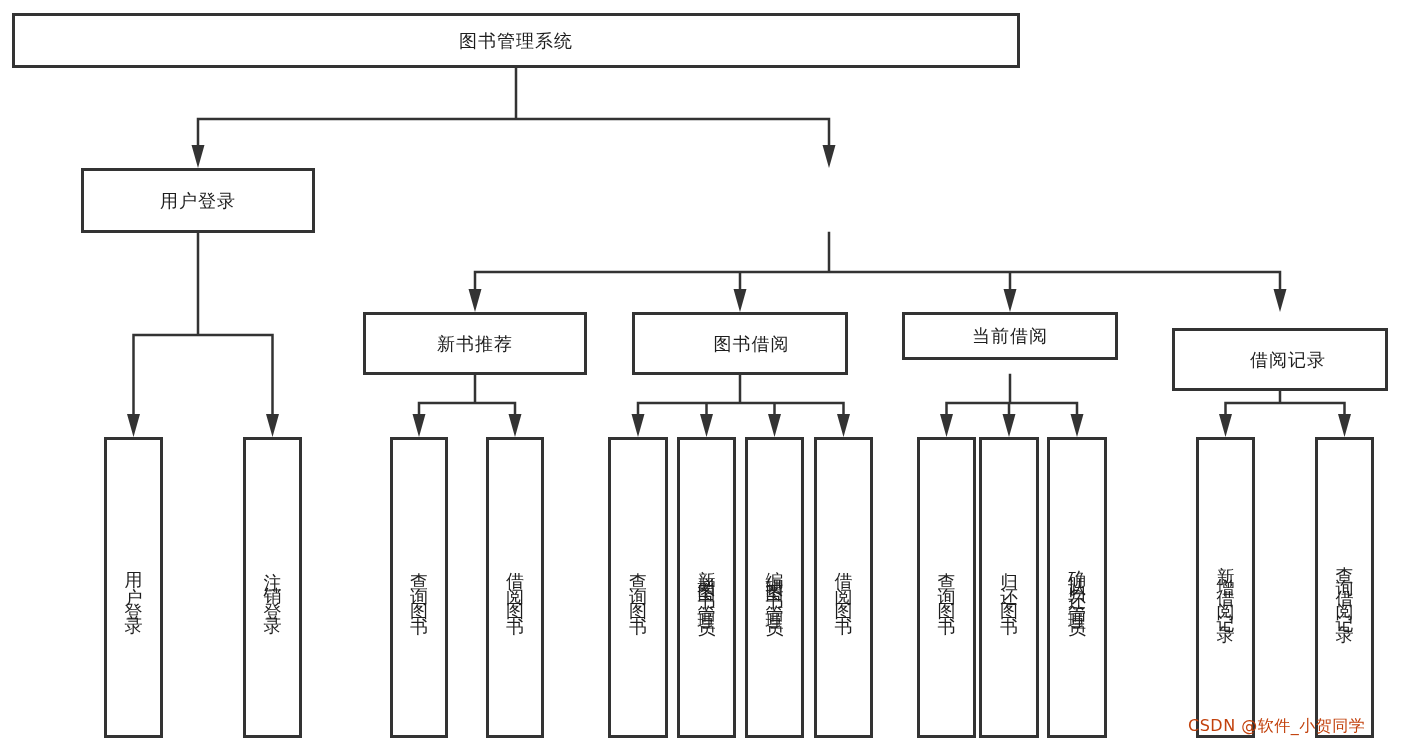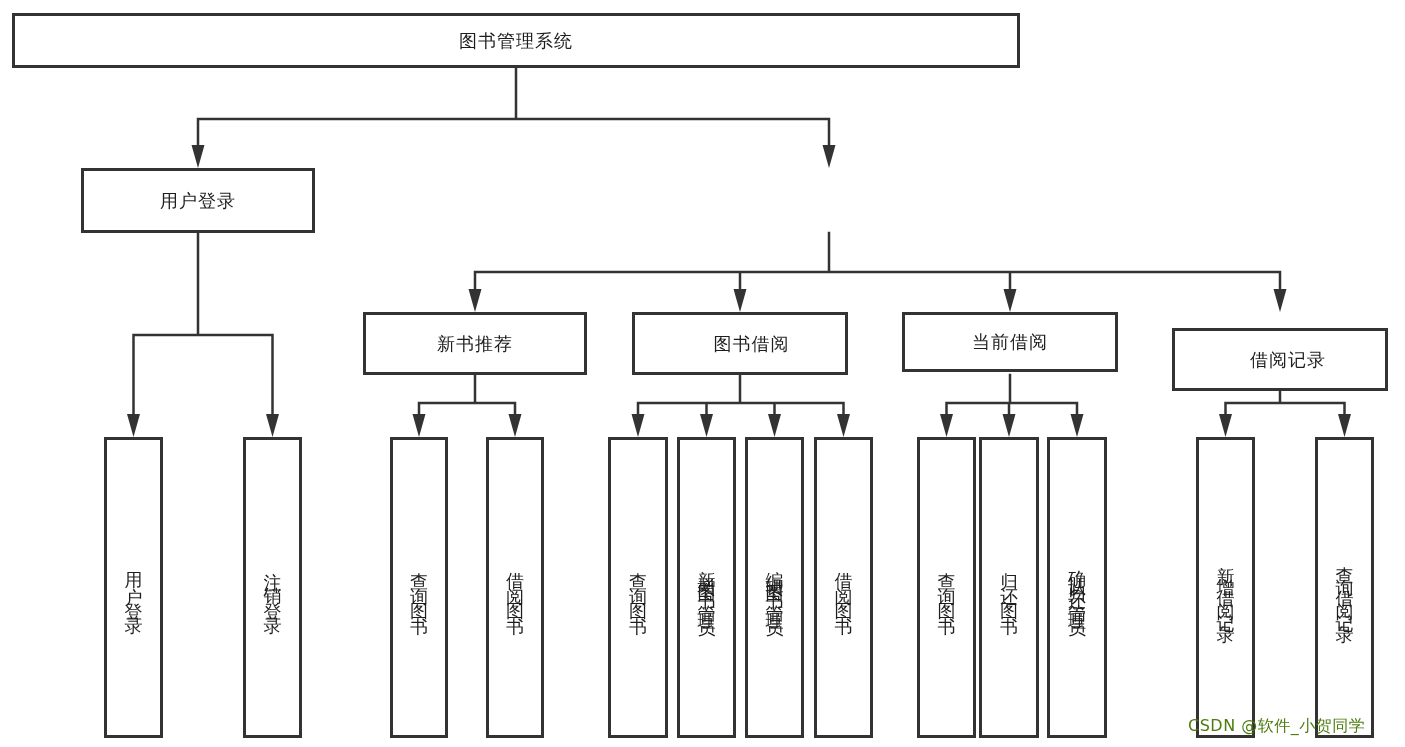--- a/index.html
+++ b/index.html
@@ -21,21 +21,21 @@
     top:437px;height:301px;
   }
   .vtext{
     writing-mode:vertical-rl;text-orientation:mixed;
     font-size:18px;color:#1d1d1d;line-height:1;letter-spacing:15px;white-space:nowrap;
   }
   .vtext.med{letter-spacing:12px;}
   .vtext.long{letter-spacing:7px;}
   .watermark{
     position:absolute;left:1188px;top:716px;z-index:5;
-    font-size:16px;color:#4d7c0f;letter-spacing:0.5px;white-space:nowrap;
+    font-size:16px;color:#c2410c;letter-spacing:0.5px;white-space:nowrap;
   }
 </style>
 </head>
 <body>
 
 <div class="stage">
 
   <svg class="connectors" width="1405" height="747" viewBox="0 0 1405 747">
     <g stroke="#333333" stroke-width="2.5" fill="none" stroke-linecap="square">
 
@@ -83,21 +83,21 @@
   <div class="hbox" style="left:81px;top:168px;width:234px;height:65px;">
     <span>用户登录</span>
   </div>
 
   <div class="hbox" style="left:363px;top:312px;width:224px;height:63px;">
     <span>新书推荐</span>
   </div>
   <div class="hbox" style="left:632px;top:312px;width:216px;height:63px;padding-left:23px;">
     <span>图书借阅</span>
   </div>
-  <div class="hbox" style="left:902px;top:312px;width:216px;height:60px;">
+  <div class="hbox" style="left:902px;top:312px;width:216px;height:48px;">
     <span>当前借阅</span>
   </div>
   <div class="hbox" style="left:1172px;top:328px;width:216px;height:63px;padding-left:16px;">
     <span>借阅记录</span>
   </div>
 
   <div class="vbox" style="left:104px;width:59px;">
     <span class="vtext">用户登录</span>
   </div>
   <div class="vbox" style="left:243px;width:59px;">

